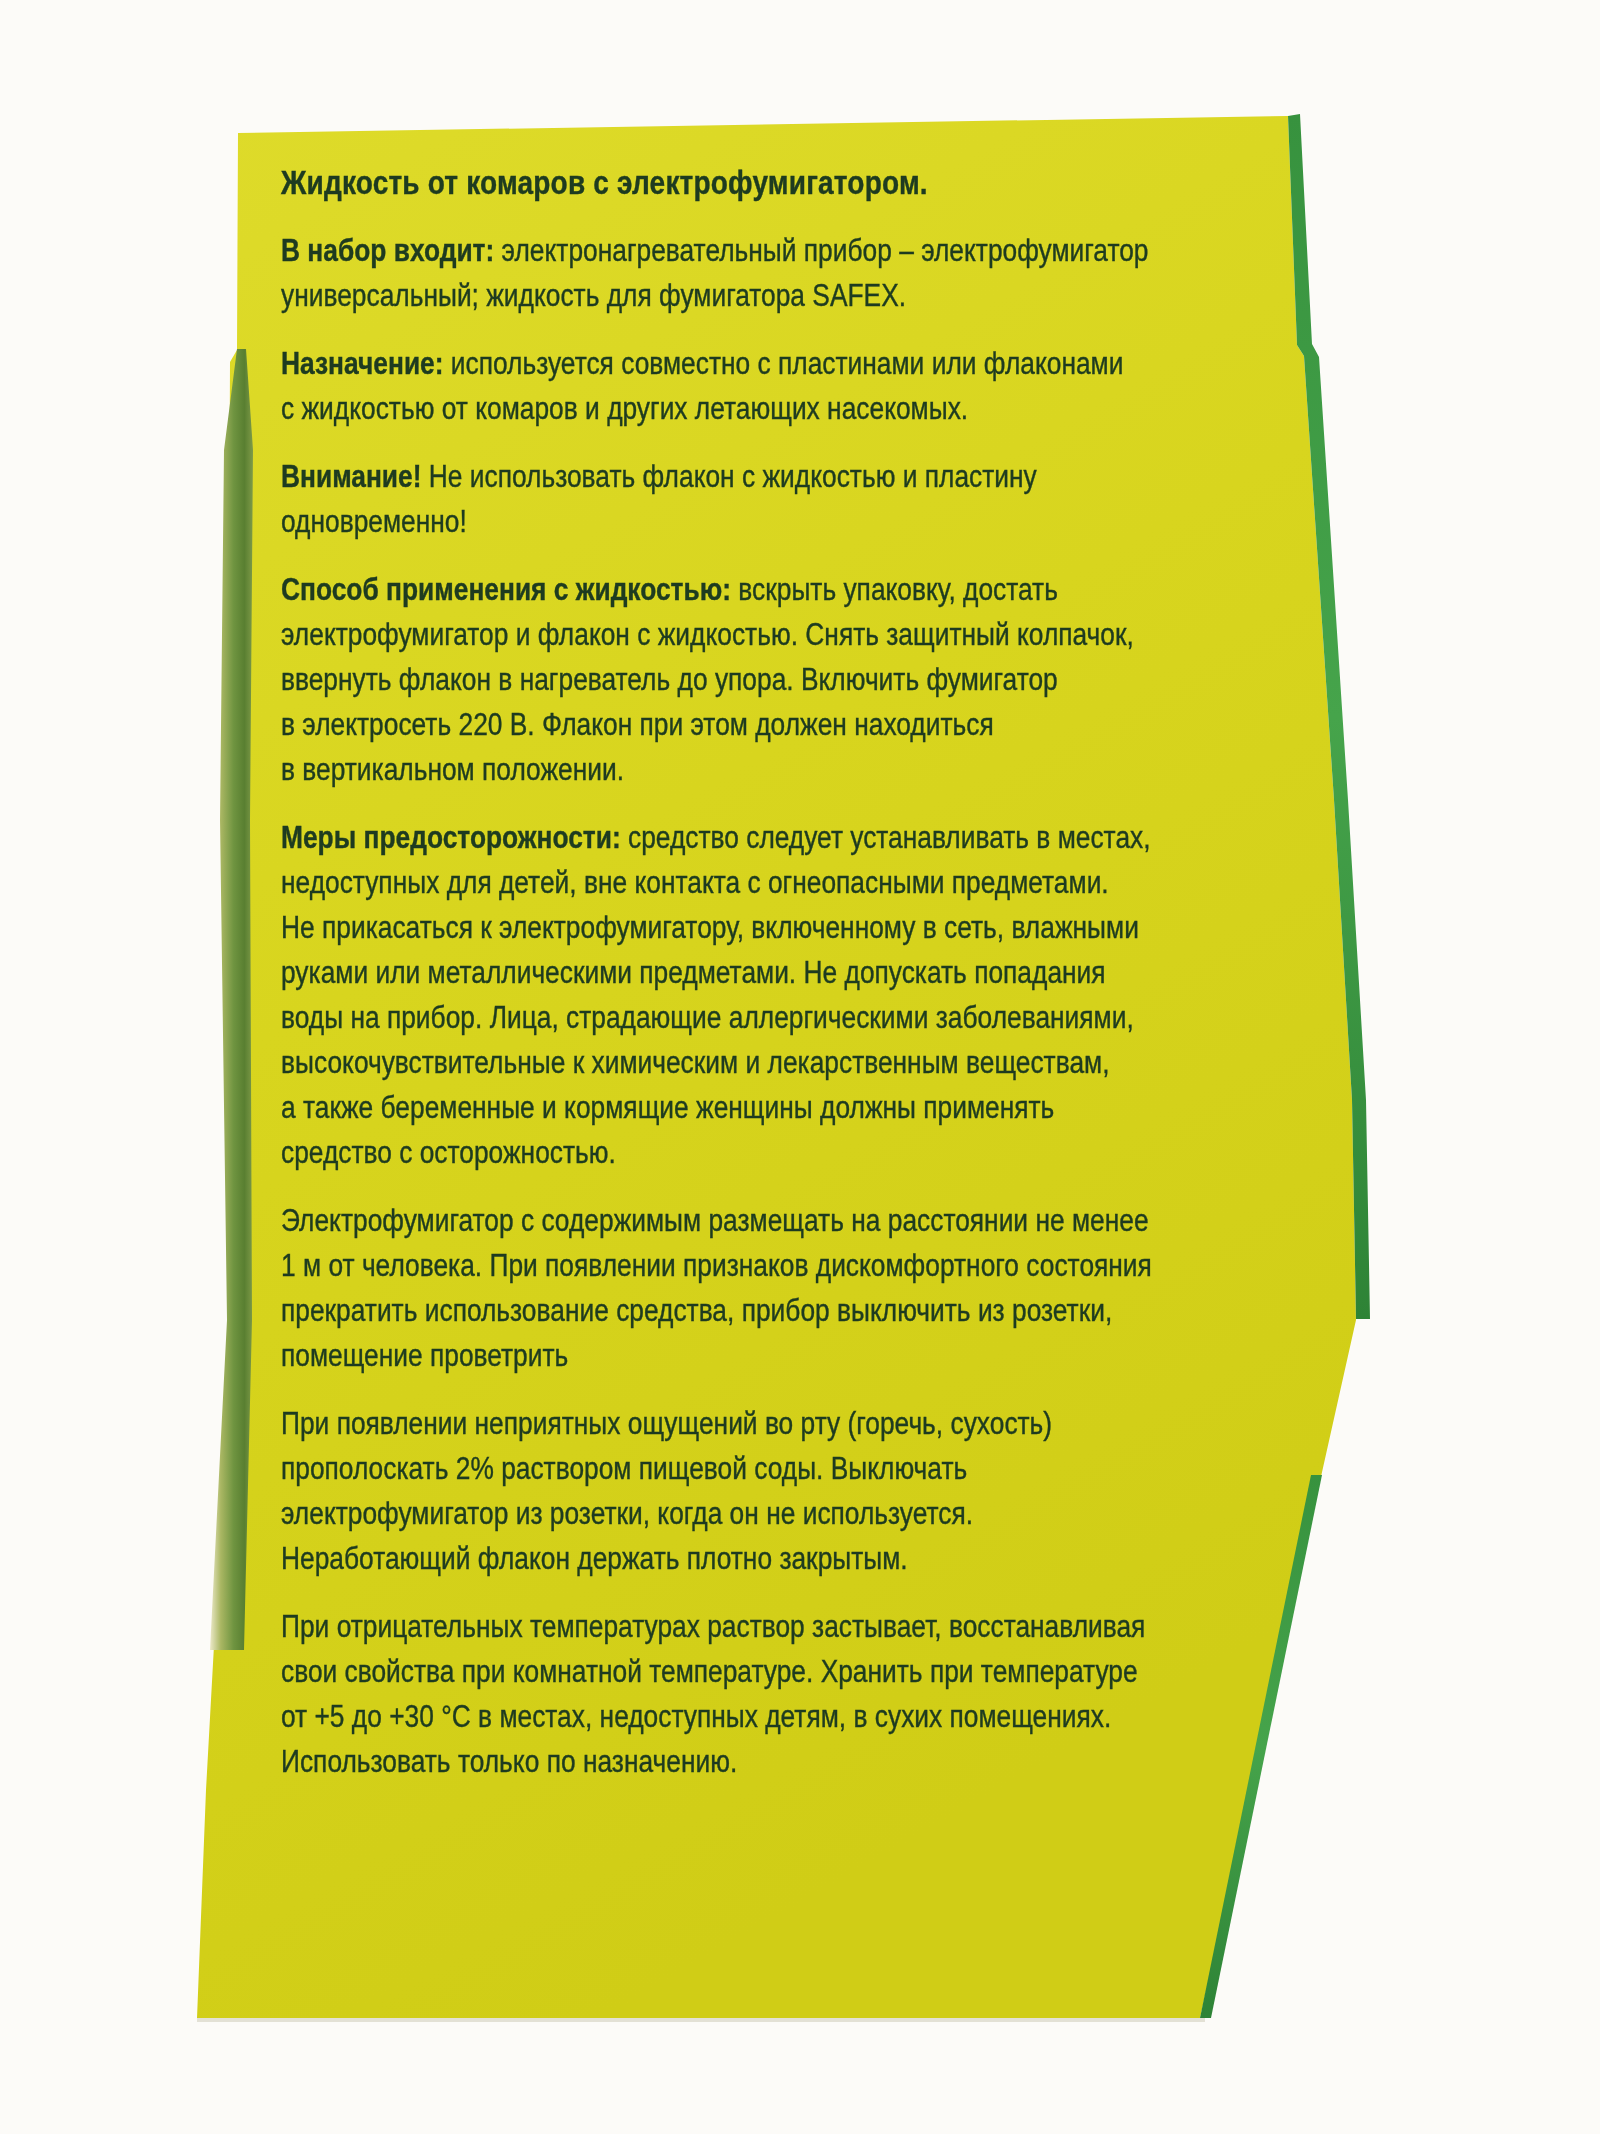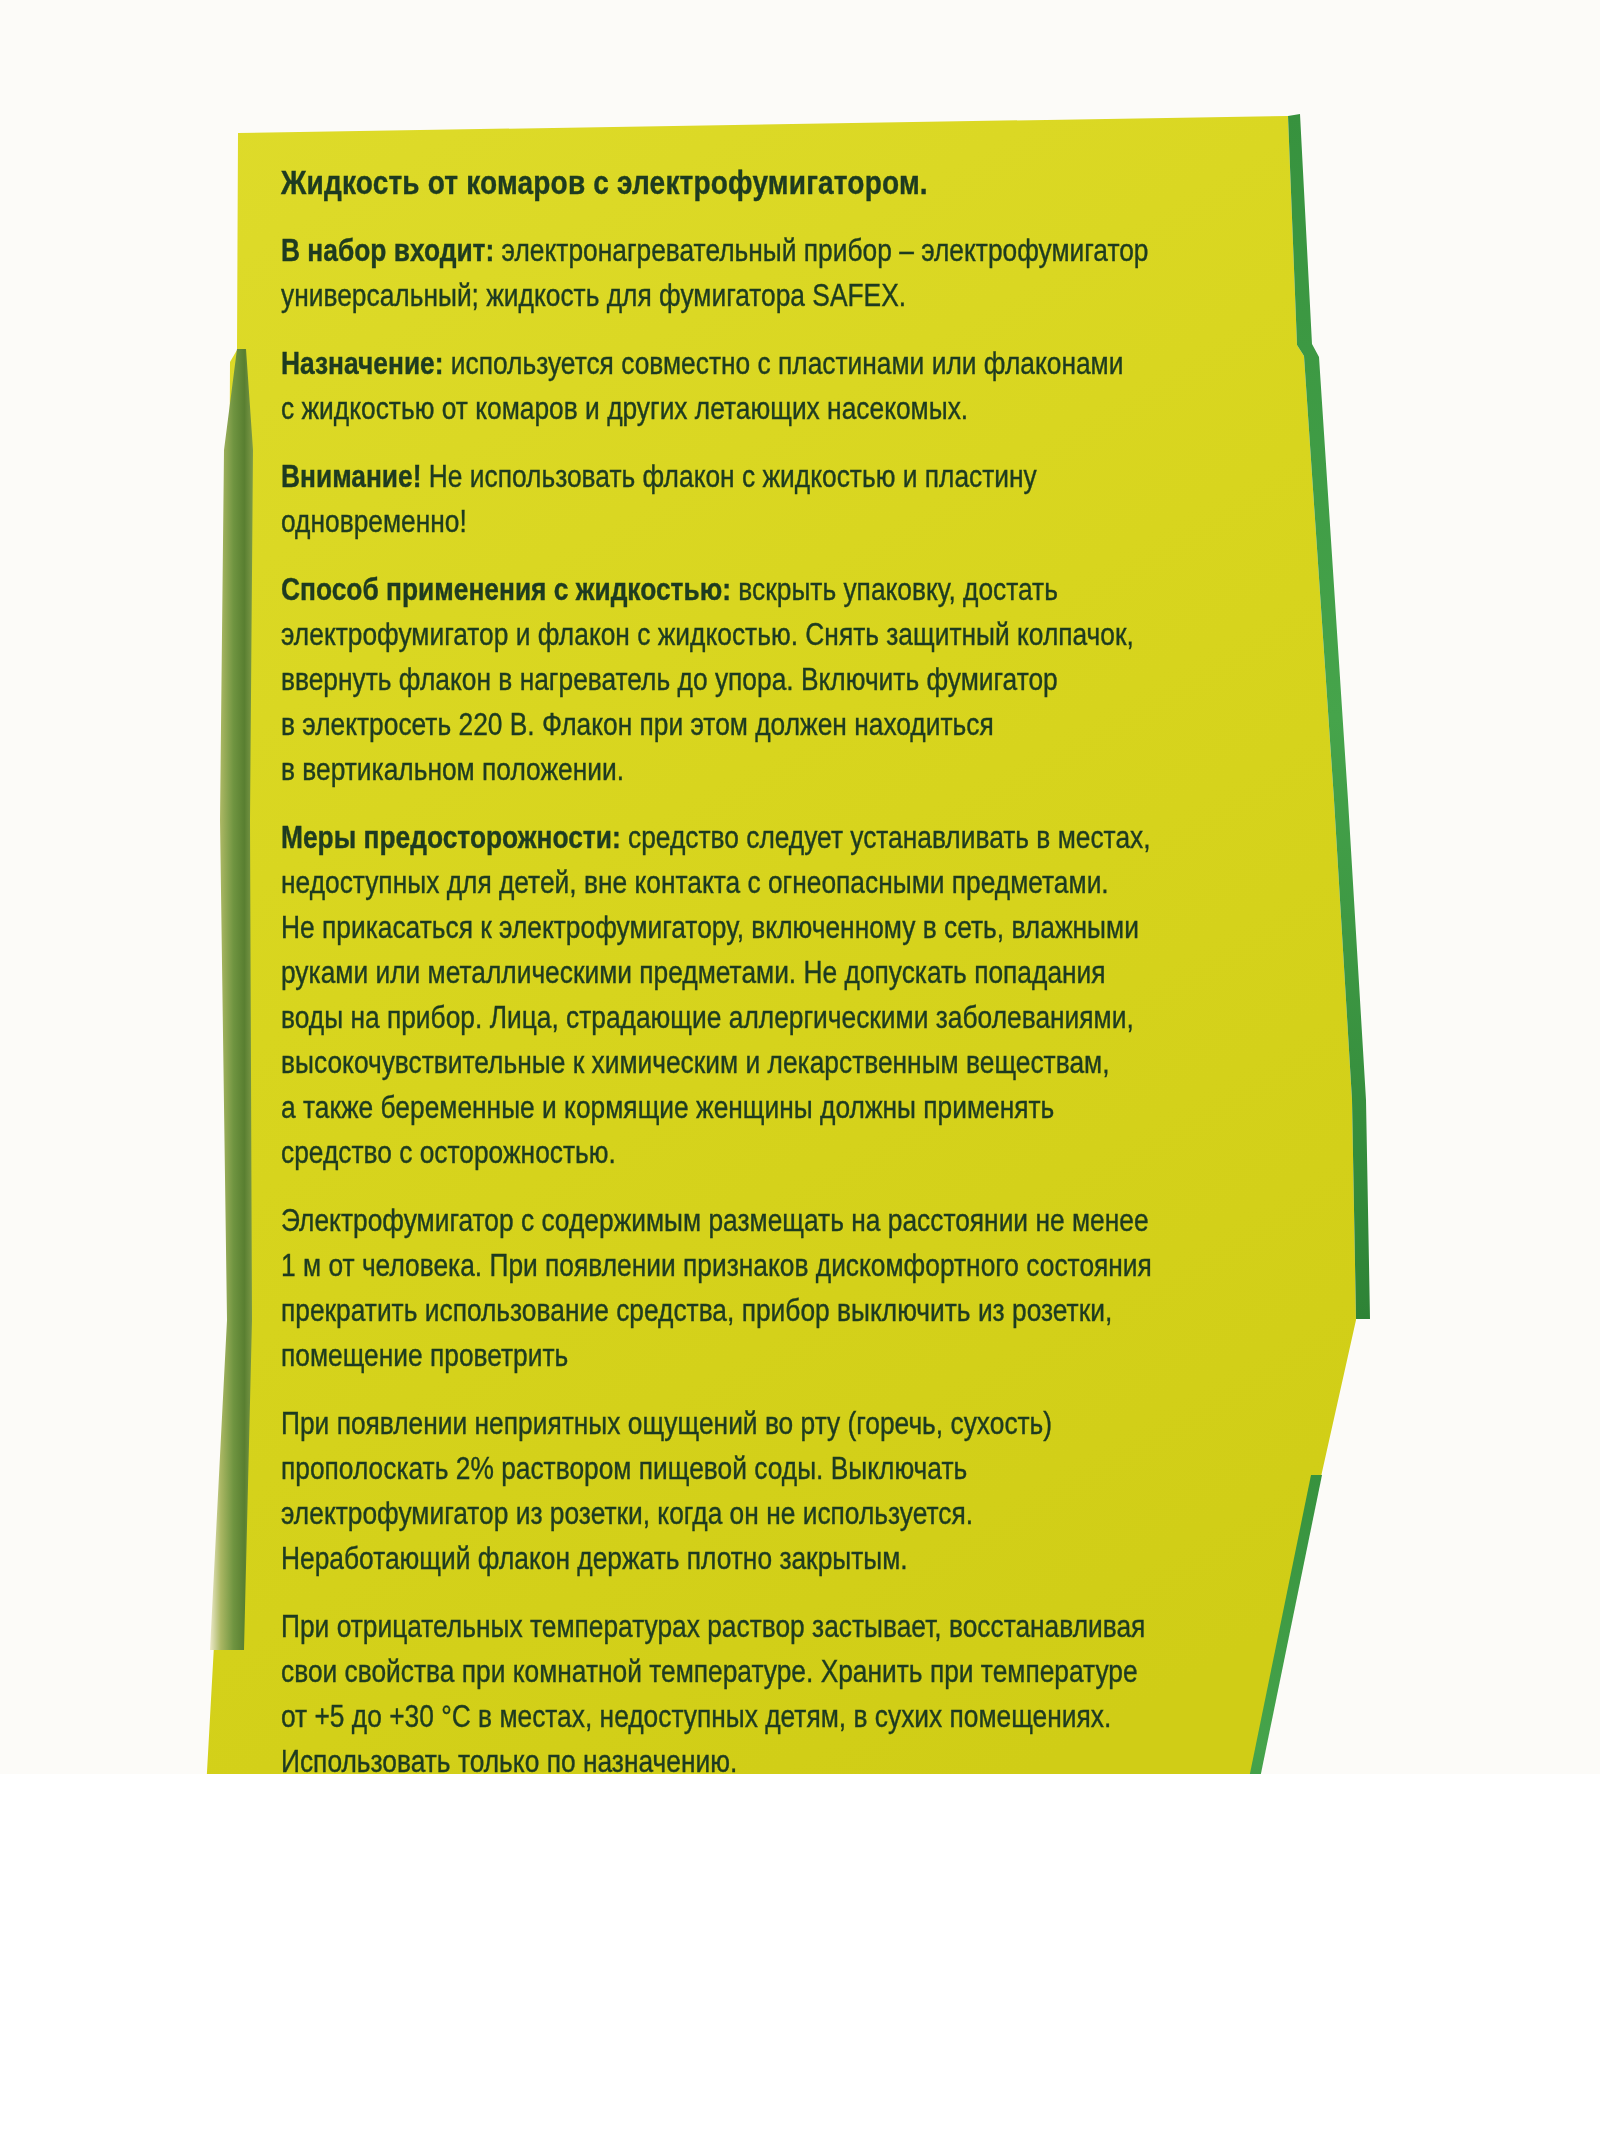--- a/index.html
+++ b/index.html
@@ -1,18 +1,18 @@
 <!DOCTYPE html>
 <html><head>
 <meta charset="utf-8">
 <style>
   html,body{margin:0;padding:0;}
   .stage{
     position:relative;
-    width:1600px;height:1774px;
+    width:1600px;height:2134px;
     background:#fcfbf8;
     overflow:hidden;
     font-family:"Liberation Sans", sans-serif;
   }
   .shape{position:absolute;left:0;top:0;width:1600px;height:2134px;display:block;}
   .text-col{
     position:absolute;
     left:281px;
     top:160px;
     width:1260px;

